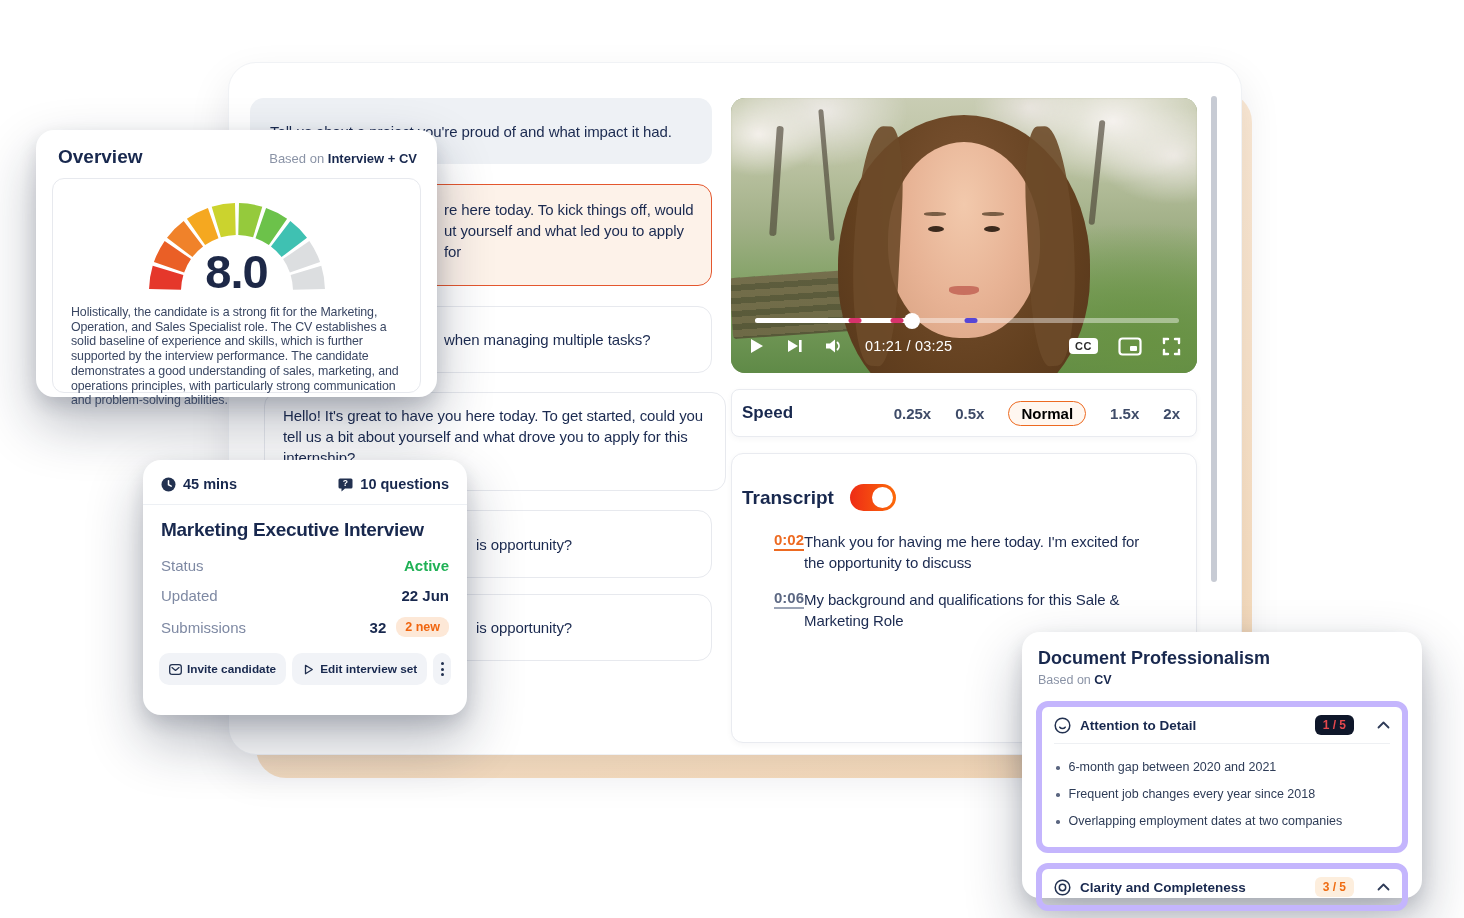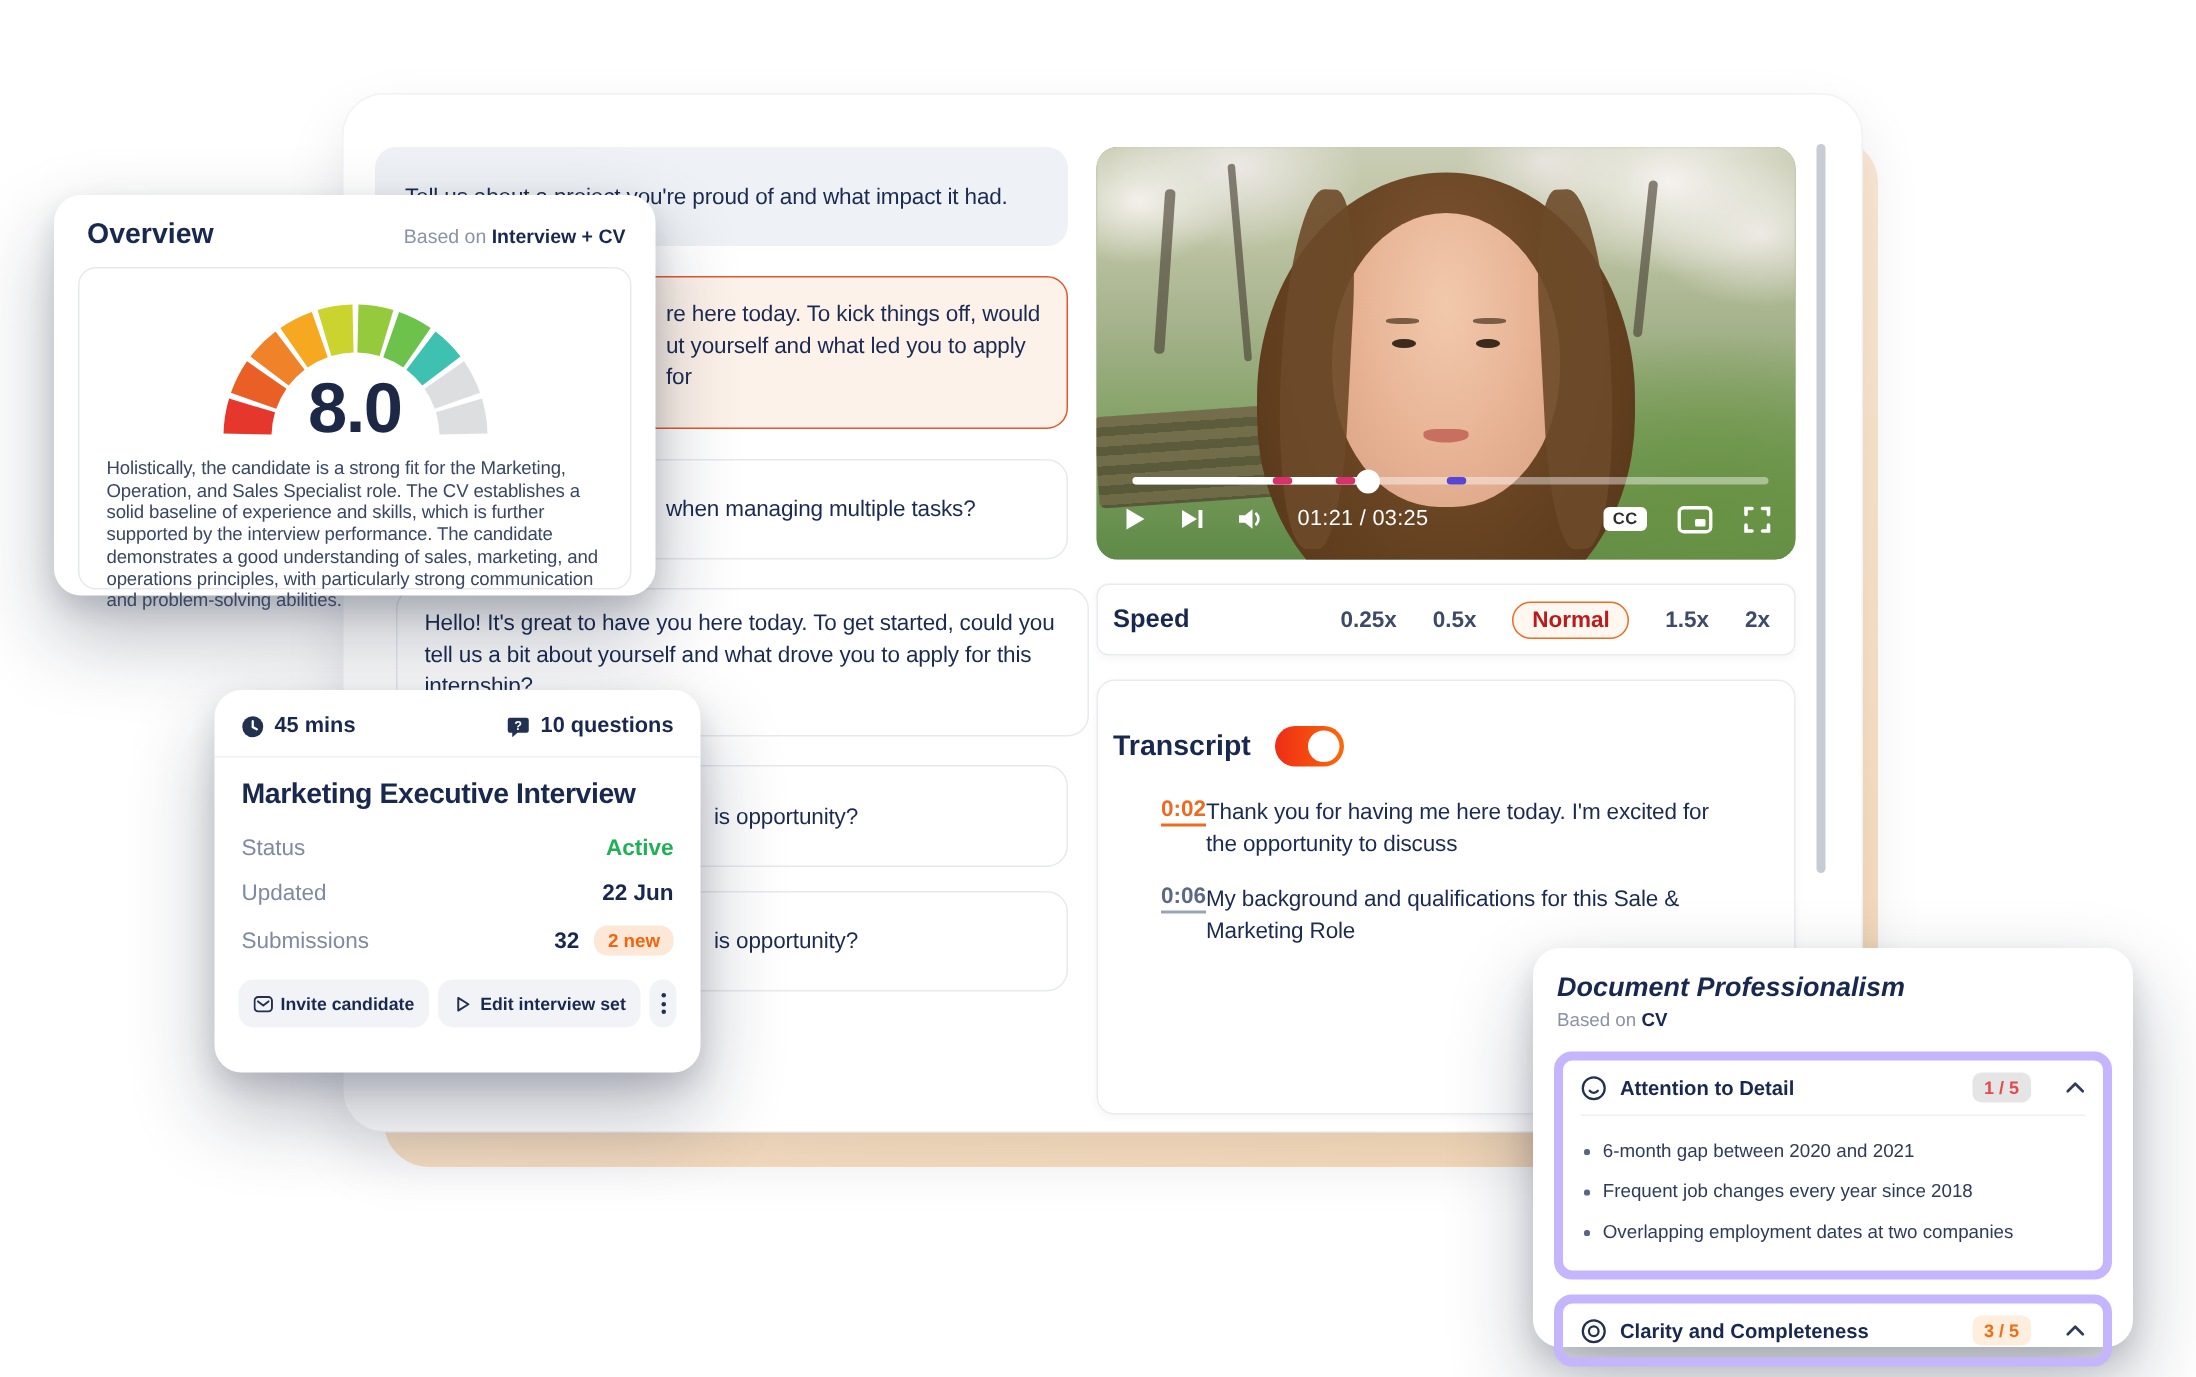--- a/index.html
+++ b/index.html
@@ -72,21 +72,21 @@
   .v-time { color:#fff; font-size:14.5px; letter-spacing:.2px; }
   .c-spacer { flex:1; }
   .cc-badge { background:#fff; color:#2b2b2b; font-weight:700; font-size:11px; padding:2px 6px; border-radius:4px; letter-spacing:.5px; }
 
   
   .speed-card { position:absolute; left:731px; top:389px; width:466px; height:48px; background:#fff; border:1px solid #e9ebf0;
                 border-radius:8px; display:flex; align-items:center; padding:0 16px 0 10px; box-shadow:0 2px 6px rgba(16,24,40,.04); }
   .speed-title { font-size:17px; font-weight:700; color:#18284e; }
   .speed-opts { margin-left:auto; display:flex; align-items:center; gap:24px; }
   .speed-opt { font-size:15px; font-weight:600; color:#3e4b68; cursor:pointer; }
-  .speed-opt.selected { color:#b91c1c; border:1.5px solid #ed6a21; background:#fff7f0; border-radius:999px; padding:3px 12px; }
+  .speed-opt.selected { color:#000000; border:1.5px solid #ed6a21; background:#fff7f0; border-radius:999px; padding:3px 12px; }
 
   
   .transcript-card { position:absolute; left:731px; top:453px; width:466px; height:290px; background:#fff; border:1px solid #e9ebf0;
                      border-radius:12px; padding:30px 16px 0 10px; box-shadow:0 2px 6px rgba(16,24,40,.04); }
   .tr-head { display:flex; align-items:center; gap:16px; margin-bottom:20px; }
   .tr-title { font-size:19px; font-weight:700; color:#18284e; }
   .toggle { width:46px; height:27px; border-radius:14px; background:linear-gradient(90deg,#ee2c15,#fc6a0a); position:relative; cursor:pointer; }
   .toggle .knob { position:absolute; right:3px; top:3px; width:21px; height:21px; border-radius:50%; background:#fff; }
   .tr-row { display:flex; margin:0 0 16px 6px;justify-content:center; }
   .tr-time { font-size:15px; font-weight:600; padding-bottom:2px; height:20px; }
@@ -123,28 +123,28 @@
   .badge-new { margin-left:10px; background:#fde8d7; color:#f0650f; font-size:12.5px; font-weight:700; padding:3px 9px; border-radius:9px; }
   .ic-buttons { display:flex; align-items:center; gap:6px; margin-top:16px; }
   .pill-btn { display:flex; align-items:center; gap:5px; background:#f1f3f7; border:none; border-radius:10px; height:32px; padding:0 10px;
               font-family:"Liberation Sans",sans-serif; font-size:11.8px; font-weight:600; color:#18284e; white-space:nowrap; cursor:pointer; }
   .kebab-btn { width:30px; justify-content:center; padding:0; }
   .kebab-dots { display:flex; flex-direction:column; gap:2.5px; }
   .kebab-dots i { width:3px; height:3px; border-radius:50%; background:#223150; }
 
   
   .docprof { left:1022px; top:632px; width:400px; height:266px; padding:14px; }
-  .dp-title { font-size:18px; font-weight:700; color:#18284e; margin:2px 0 4px 2px;font-style:italic; }
+  .dp-title { font-size:18px; font-weight:700; color:#18284e; margin:2px 0 4px 2px; }
   .dp-based { font-size:12.5px; color:#8a93a6; margin:0 0 14px 2px; }
   .dp-based b { color:#18284e; font-weight:700; }
   .accordion { border:6px solid #c4b5fd; border-radius:12px; margin-bottom:10px; }
   .acc-head { display:flex; align-items:center; gap:9px; height:36px; padding:0 12px; cursor:pointer; }
   .acc-title { font-size:13.5px; font-weight:700; color:#18284e; }
   .acc-score { margin-left:auto; font-size:12px; font-weight:700; padding:3px 8px; border-radius:6px; }
-  .score-red { color:#e5484d; background:#e5e5e5; }
+  .score-red { color:#e5484d; background:#0f172a; }
   .score-orange { color:#ef6c12; background:#fdeedd; }
   .acc-divider { height:1px; background:#eef0f3; margin:0 12px; }
   .acc-body { padding:10px 12px 12px 14px; }
   .bullet-row { display:flex; align-items:flex-start; gap:9px; padding:6px 0; }
   .bullet-dot { width:3.5px; height:3.5px; border-radius:50%; background:#5b6680; margin-top:6px; flex:none; }
   .bullet-text { font-size:12.5px; color:#2e3c57; line-height:15px; }
 </style>
 </head>
 <body>
 

